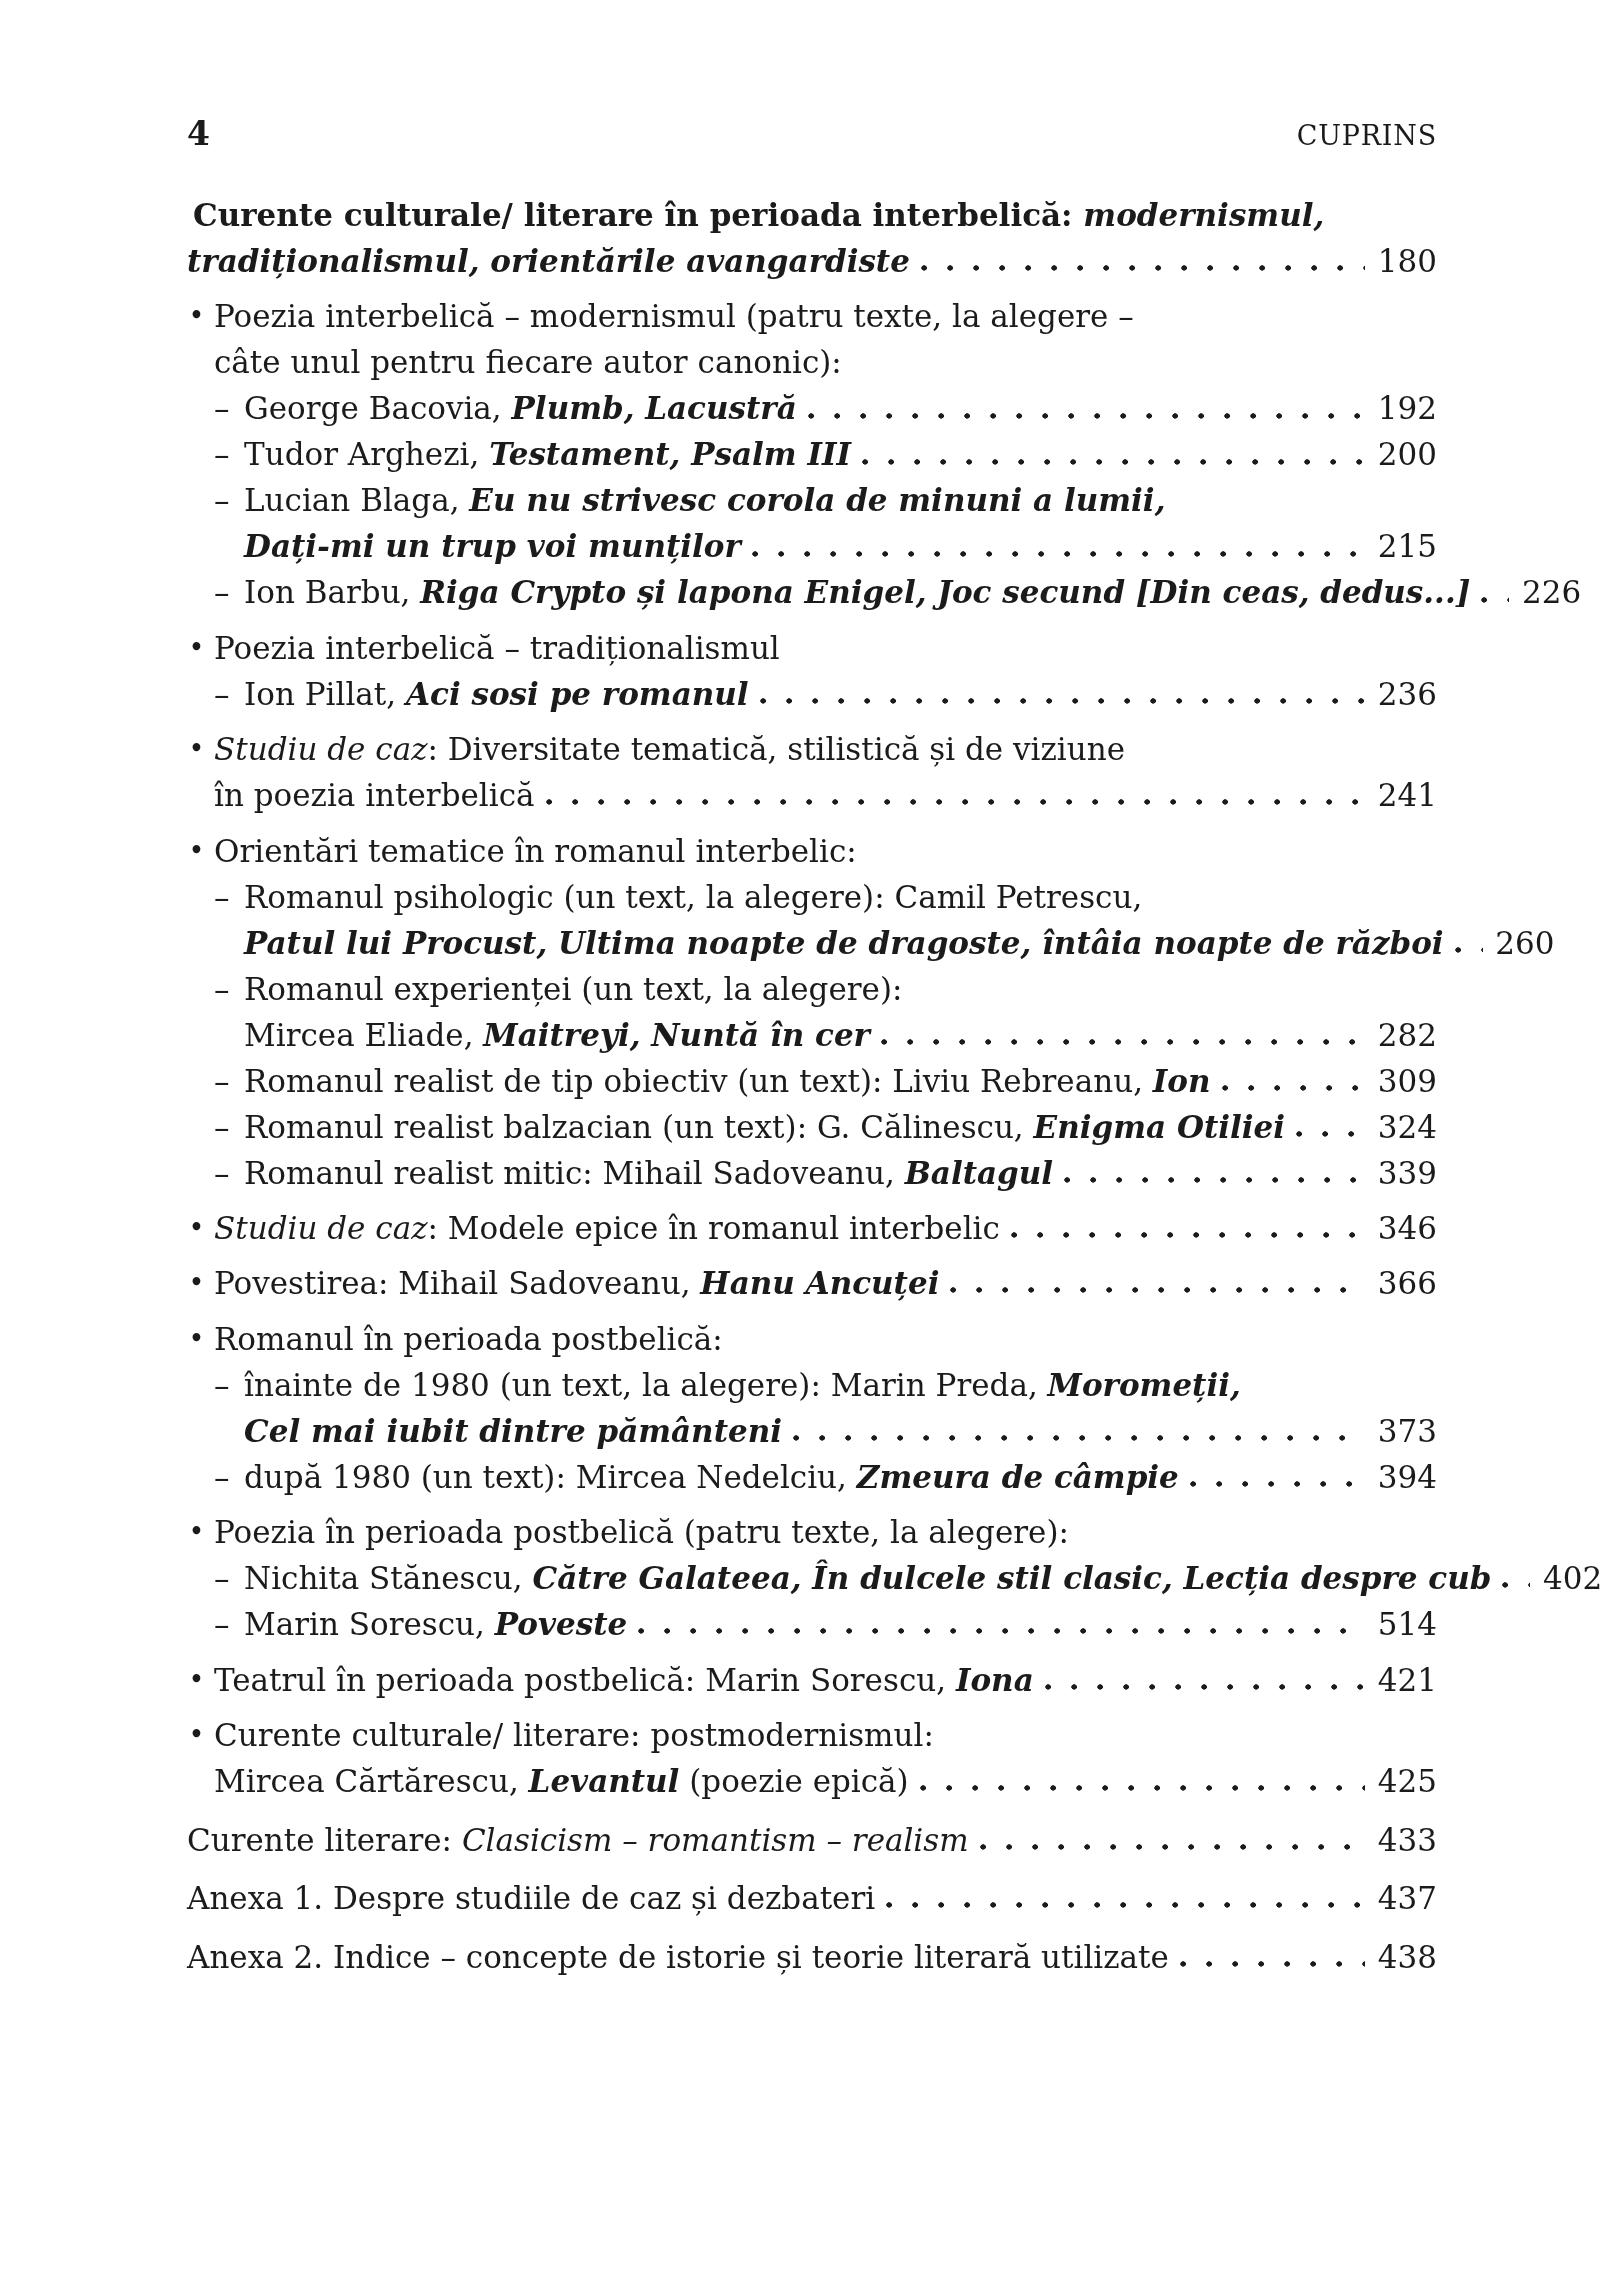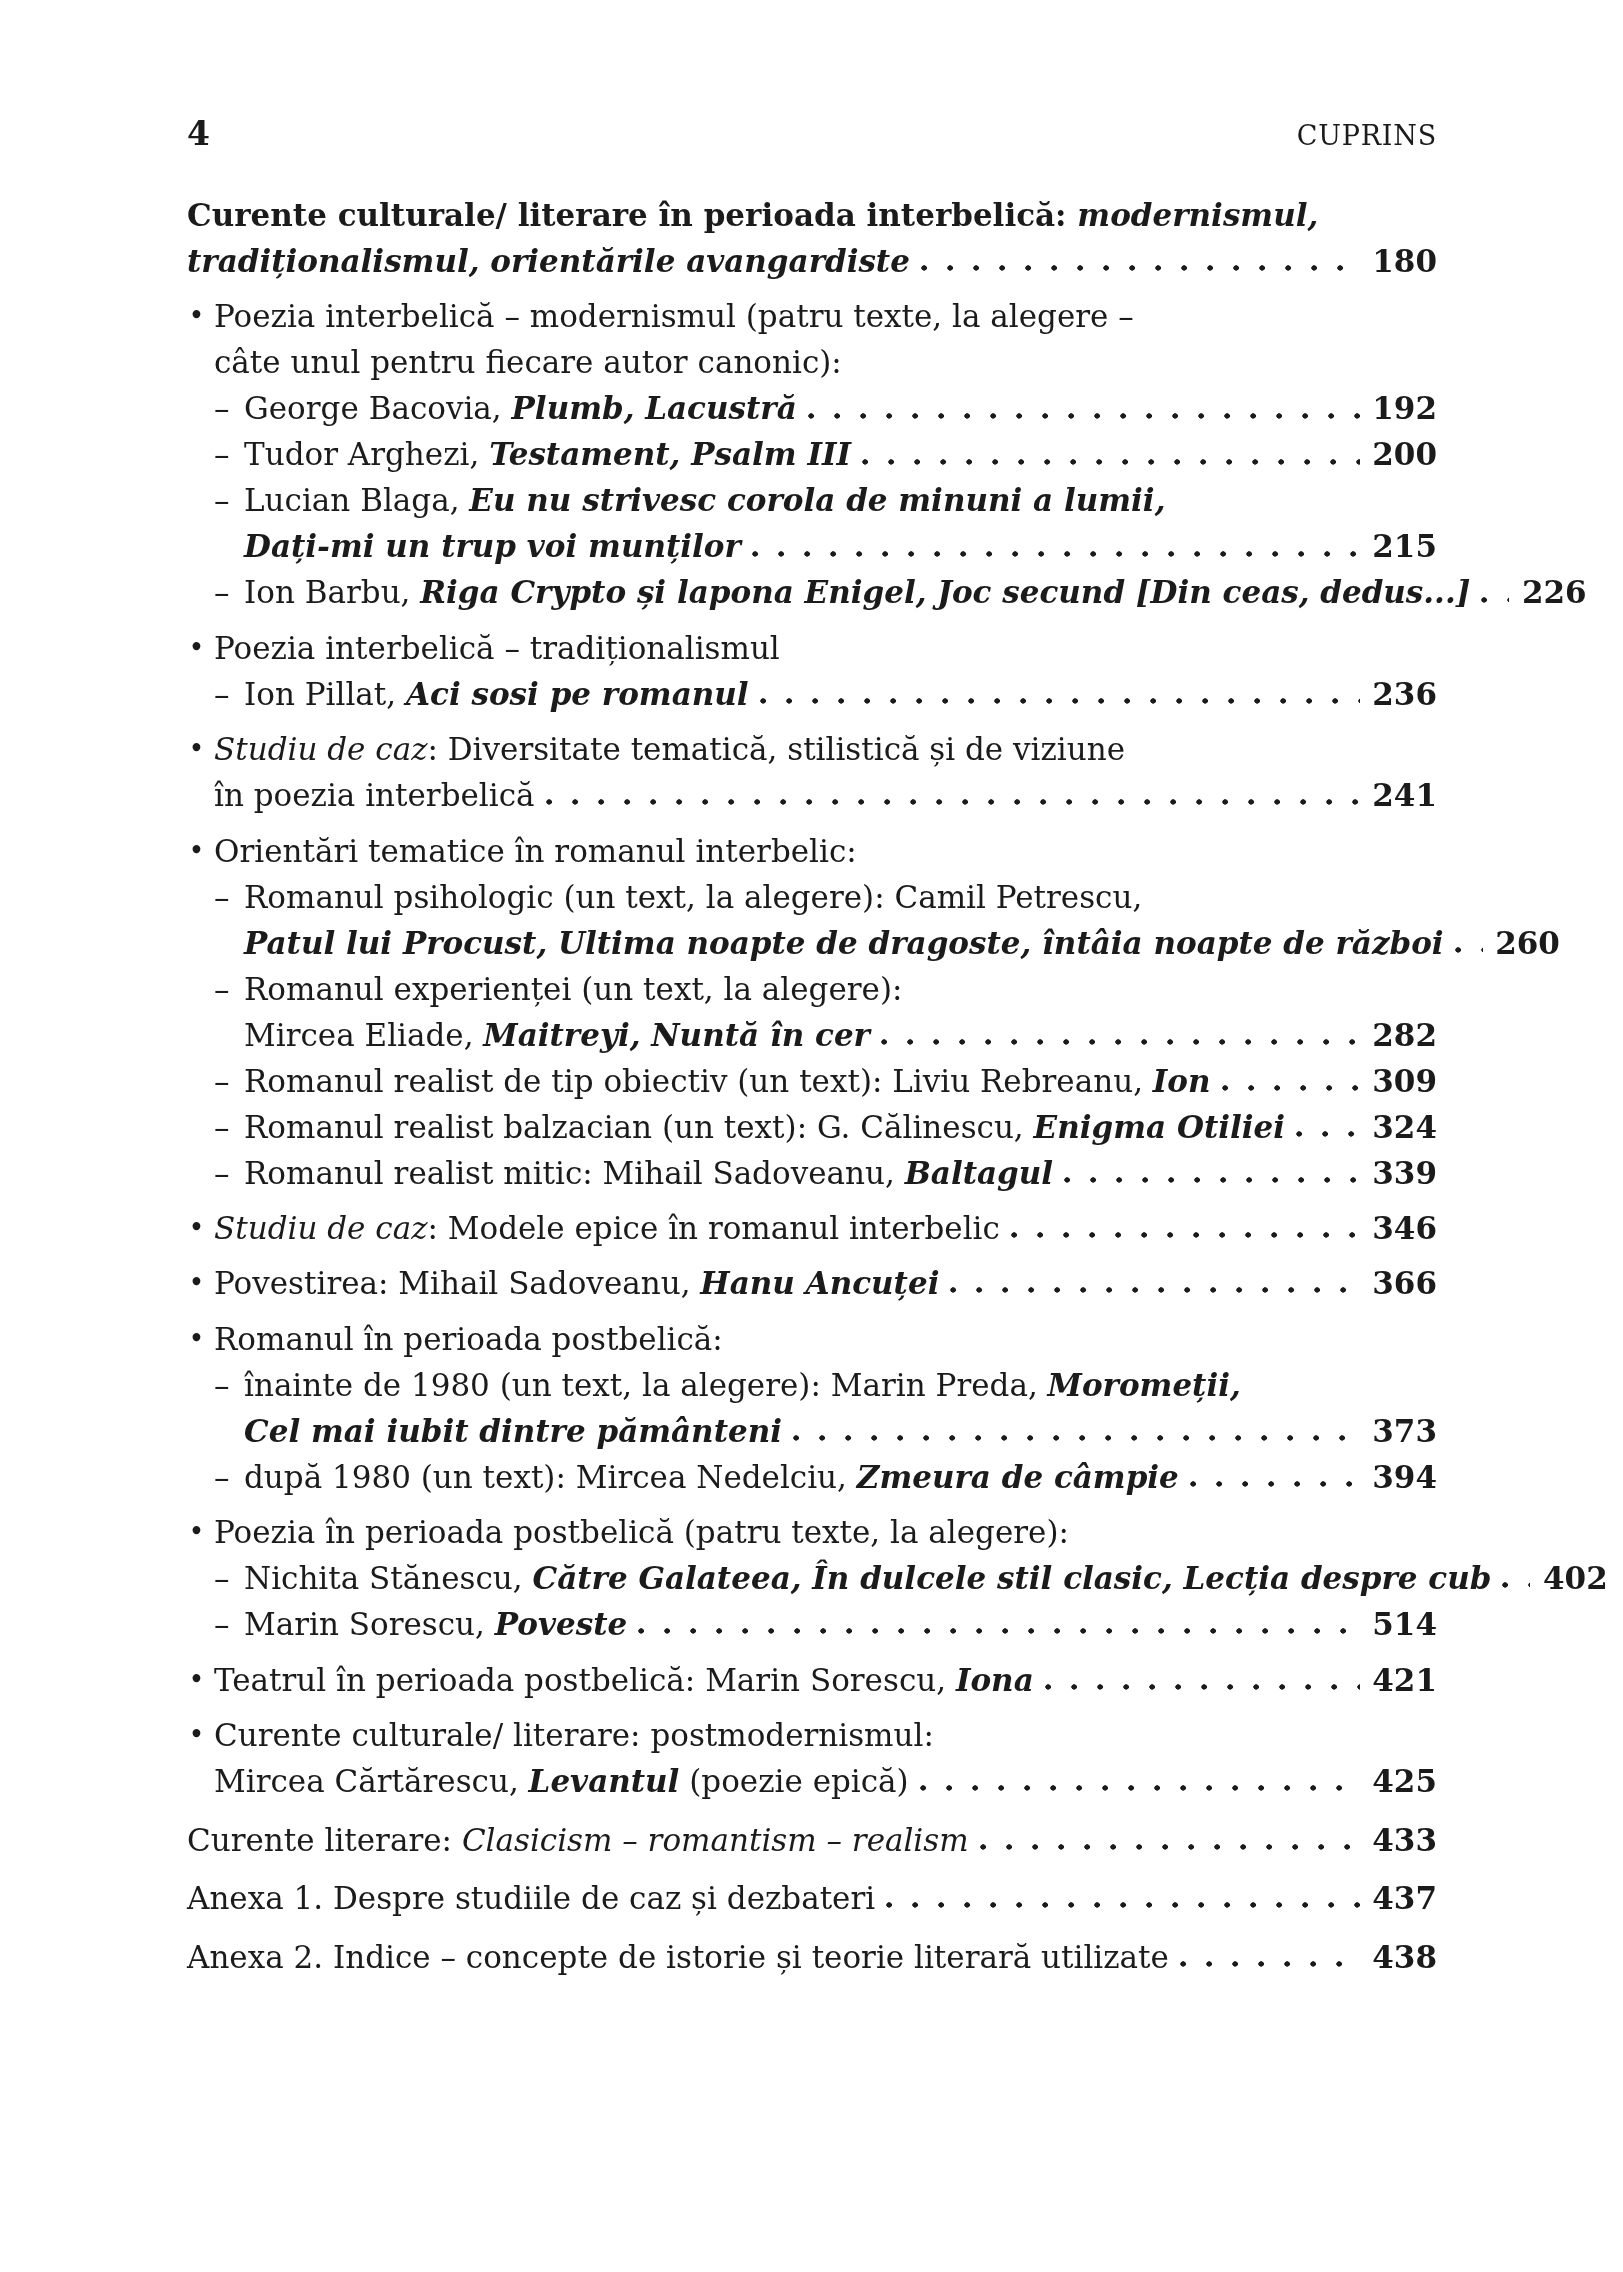--- a/index.html
+++ b/index.html
@@ -28,33 +28,33 @@
   .line{
     display:flex;align-items:baseline;
     line-height:46px;font-size:31px;
     white-space:nowrap;
   }
   .marker{position:absolute;line-height:46px;font-size:31px;}
   .marker.bullet{left:1.6px;top:0;font-size:27px;}
   .marker.dash{left:27px;top:0;}
   .t{white-space:pre;}
   .t.regular{font-weight:400;font-style:normal;}
-  .t.bold{font-weight:700;font-style:normal;}
+  .t.bold{font-weight:700;font-style:normal;margin-left:6px;}
   .t.italic{font-weight:400;font-style:italic;}
   .t.bold-italic{font-weight:700;font-style:italic;}
   .dots{
     flex:1 1 0;min-width:28px;
     align-self:flex-end;
     height:6.3px;
     margin:0 12.6px 12.6px 11px;
     background-image:radial-gradient(circle at 3.1px 3.1px,#1b1b1b 2.5px,transparent 3.1px);
     background-size:26px 6.3px;
     background-repeat:repeat-x;
   }
-  .pg{font-weight:700;}
+  .pg{font-weight:400;}
 </style>
 </head>
 <body>
 
 <div class="sheet">
   <div class="page-header">
     <span class="page-num">4</span>
     <span class="section">CUPRINS</span>
   </div>
   <div class="toc" id="toc">

